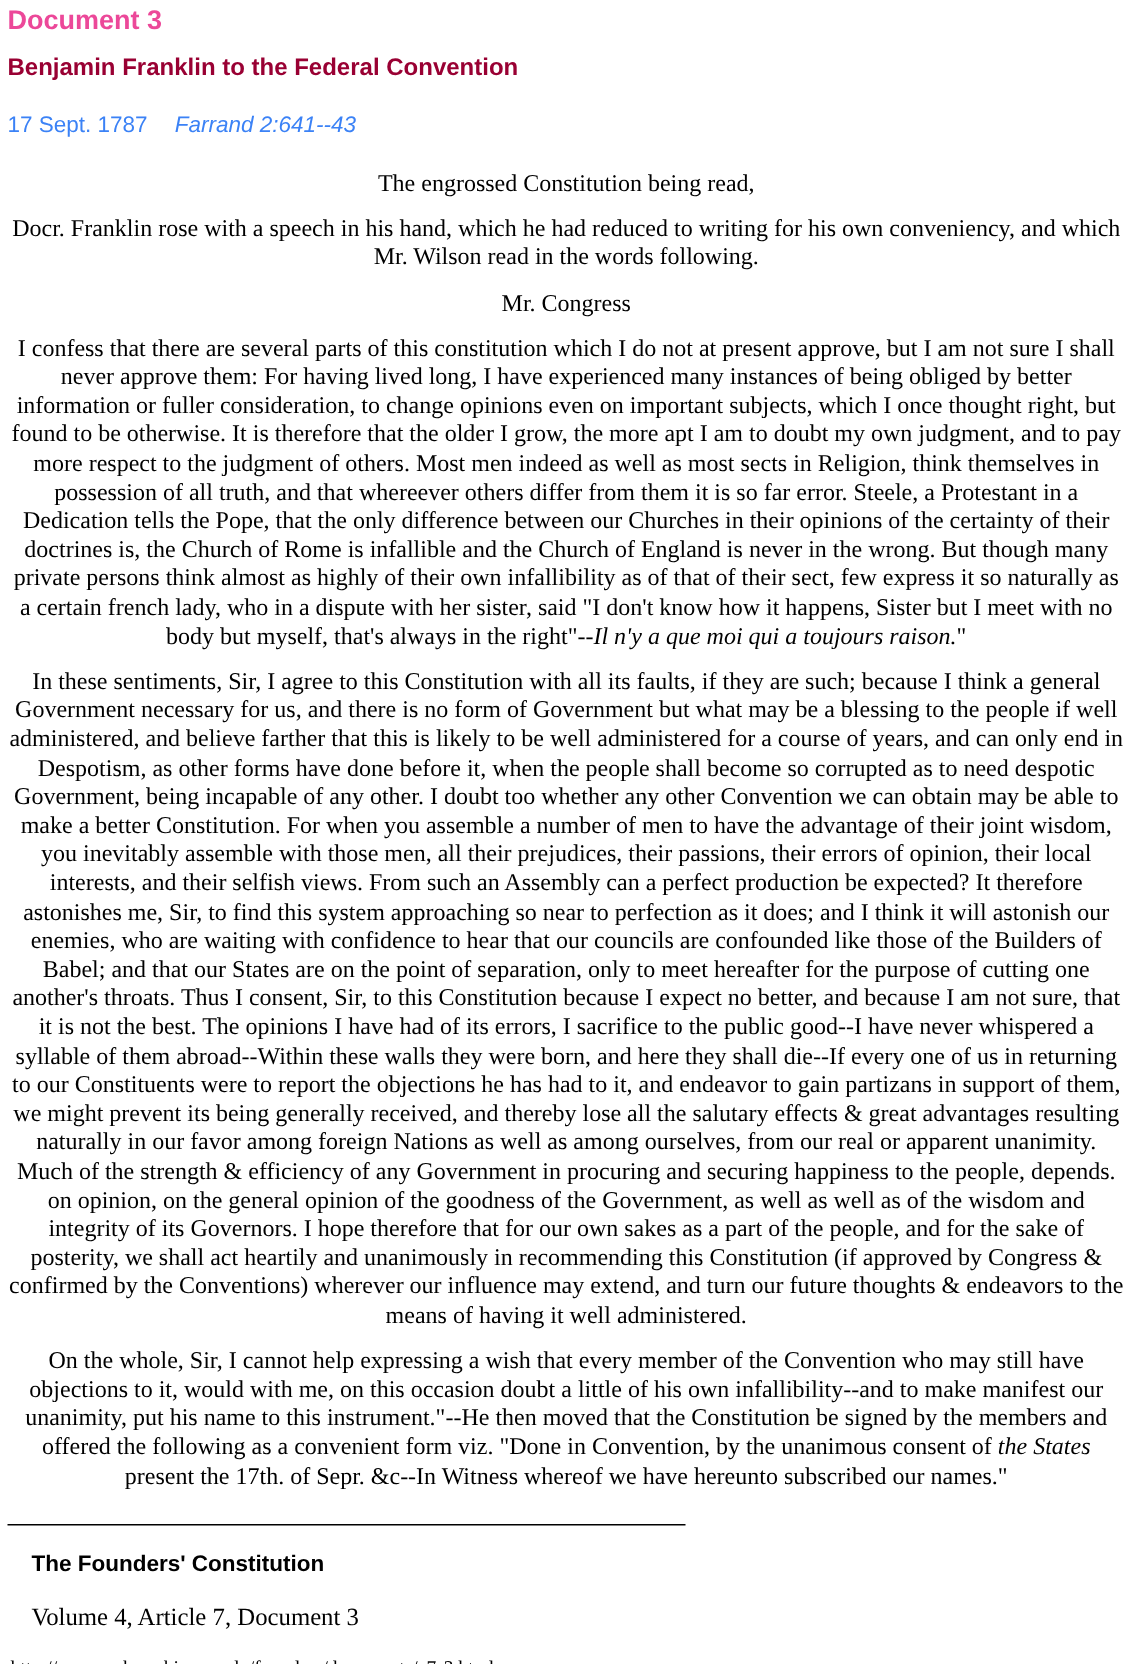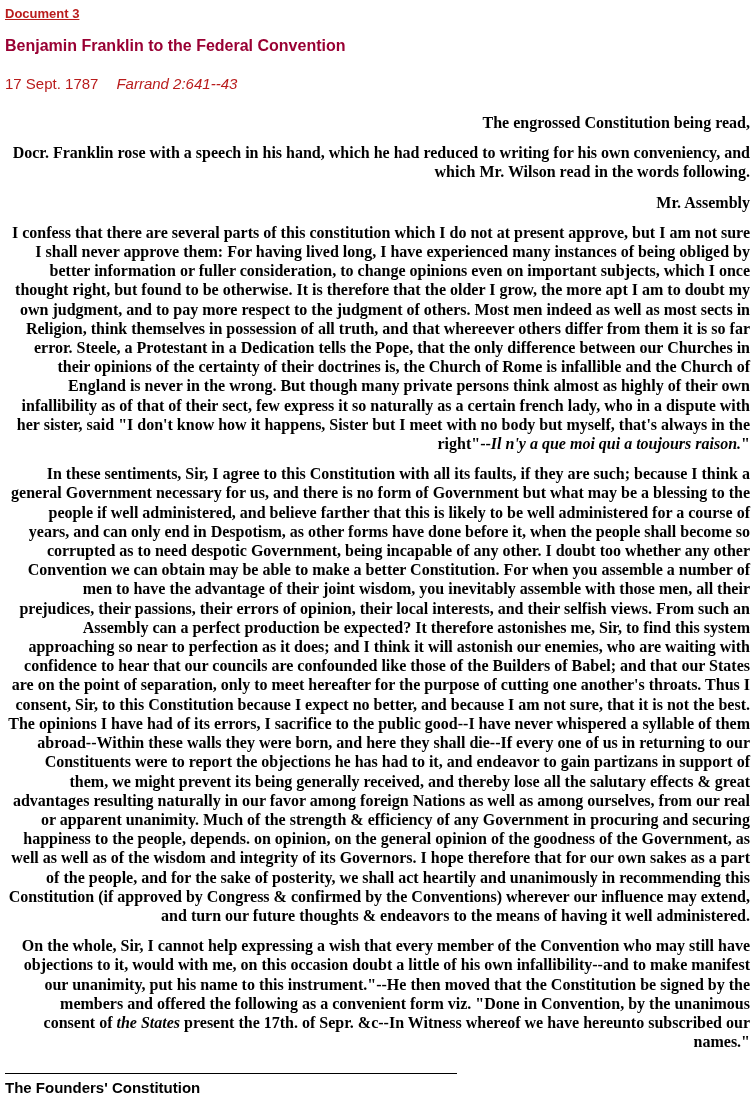--- a/index.html
+++ b/index.html
@@ -11,65 +11,63 @@
   body {
     width: 755px;
     min-height: 1109px;
     box-sizing: border-box;
     padding: 5px 5px 10px 5px;
     font-family: "Liberation Serif", serif;
   }
   .doc-label {
     font-family: "Liberation Sans", sans-serif;
     font-weight: bold;
-    font-size: 13px;
+    font-size: 18px;
     line-height: 17px;
-    color: #b91c1c;
+    color: #ec4899;
     margin: 0 0 11px 0;
-    text-decoration: underline;
   }
   h1.doc-title {
     font-family: "Liberation Sans", sans-serif;
     font-weight: bold;
     font-size: 16px;
     line-height: 25px;
     color: #990033;
     margin: 0 0 17px 0;
   }
   .dateline {
     font-family: "Liberation Sans", sans-serif;
     font-size: 15px;
     line-height: 18px;
-    color: #b91c1c;
+    color: #3b82f6;
     margin: 0 0 20px 0;
   }
   .dateline .source-ref {
     font-style: italic;
     margin-left: 18px;
   }
   .doc-body p {
     font-size: 16px;
     line-height: 19.2px;
     margin: 11px 0;
-    text-align: right;
-    font-weight: bold;
+    text-align: center;
   }
   .doc-body p em { font-style: italic; }
   .footer-rule {
     border: none;
     border-top: 1px solid #000000;
     width: 452px;
     margin: 22px 0 4px 0;
   }
   .footer-pub {
     font-family: "Liberation Sans", sans-serif;
     font-weight: bold;
     font-size: 15px;
     line-height: 19px;
-    margin: 0;
+    margin: 16px;
   }
   .footer-volume {
     font-size: 16.5px;
     line-height: 19px;
     margin: 16px;
   }
   .footer-url {
     font-size: 13px;
     line-height: 17px;
     margin: 2px;
@@ -87,21 +85,21 @@
 
 <h1 class="doc-title">Benjamin Franklin to the Federal Convention</h1>
 
 <div class="dateline">
   <span>17 Sept. 1787</span><span class="source-ref">Farrand 2:641--43</span>
 </div>
 
 <div class="doc-body">
   <p><span>The engrossed Constitution being read,</span></p>
   <p><span>Docr. Franklin rose with a speech in his hand, which he had reduced to writing for his own conveniency, and which Mr. Wilson read in the words following.</span></p>
-  <p><span>Mr. Assembly</span></p>
+  <p><span>Mr. Congress</span></p>
   <p><span>I confess that there are several parts of this constitution which I do not at present approve, but I am not sure I shall never approve them: For having lived long, I have experienced many instances of being obliged by better information or fuller consideration, to change opinions even on important subjects, which I once thought right, but found to be otherwise. It is therefore that the older I grow, the more apt I am to doubt my own judgment, and to pay more respect to the judgment of others. Most men indeed as well as most sects in Religion, think themselves in possession of all truth, and that whereever others differ from them it is so far error. Steele, a Protestant in a Dedication tells the Pope, that the only difference between our Churches in their opinions of the certainty of their doctrines is, the Church of Rome is infallible and the Church of England is never in the wrong. But though many private persons think almost as highly of their own infallibility as of that of their sect, few express it so naturally as a certain french lady, who in a dispute with her sister, said "I don't know how it happens, Sister but I meet with no body but myself, that's always in the right"--</span><em>Il n'y a que moi qui a toujours raison.</em><span>"</span></p>
   <p><span>In these sentiments, Sir, I agree to this Constitution with all its faults, if they are such; because I think a general Government necessary for us, and there is no form of Government but what may be a blessing to the people if well administered, and believe farther that this is likely to be well administered for a course of years, and can only end in Despotism, as other forms have done before it, when the people shall become so corrupted as to need despotic Government, being incapable of any other. I doubt too whether any other Convention we can obtain may be able to make a better Constitution. For when you assemble a number of men to have the advantage of their joint wisdom, you inevitably assemble with those men, all their prejudices, their passions, their errors of opinion, their local interests, and their selfish views. From such an Assembly can a perfect production be expected? It therefore astonishes me, Sir, to find this system approaching so near to perfection as it does; and I think it will astonish our enemies, who are waiting with confidence to hear that our councils are confounded like those of the Builders of Babel; and that our States are on the point of separation, only to meet hereafter for the purpose of cutting one another's throats. Thus I consent, Sir, to this Constitution because I expect no better, and because I am not sure, that it is not the best. The opinions I have had of its errors, I sacrifice to the public good--I have never whispered a syllable of them abroad--Within these walls they were born, and here they shall die--If every one of us in returning to our Constituents were to report the objections he has had to it, and endeavor to gain partizans in support of them, we might prevent its being generally received, and thereby lose all the salutary effects &amp; great advantages resulting naturally in our favor among foreign Nations as well as among ourselves, from our real or apparent unanimity. Much of the strength &amp; efficiency of any Government in procuring and securing happiness to the people, depends. on opinion, on the general opinion of the goodness of the Government, as well as well as of the wisdom and integrity of its Governors. I hope therefore that for our own sakes as a part of the people, and for the sake of posterity, we shall act heartily and unanimously in recommending this Constitution (if approved by Congress &amp; confirmed by the Conventions) wherever our influence may extend, and turn our future thoughts &amp; endeavors to the means of having it well administered.</span></p>
   <p><span>On the whole, Sir, I cannot help expressing a wish that every member of the Convention who may still have objections to it, would with me, on this occasion doubt a little of his own infallibility--and to make manifest our unanimity, put his name to this instrument."--He then moved that the Constitution be signed by the members and offered the following as a convenient form viz. "Done in Convention, by the unanimous consent of </span><em>the States</em><span> present the 17th. of Sepr. &amp;c--In Witness whereof we have hereunto subscribed our names."</span></p>
 </div>
 
 <hr class="footer-rule">
 
 <div>
   <p class="footer-pub">The Founders' Constitution</p>
   <p class="footer-volume">Volume 4, Article 7, Document 3</p>

